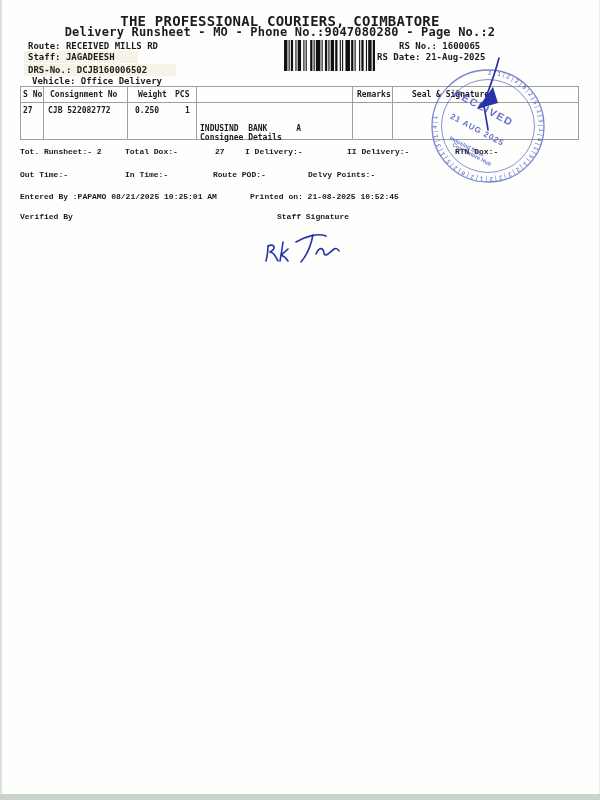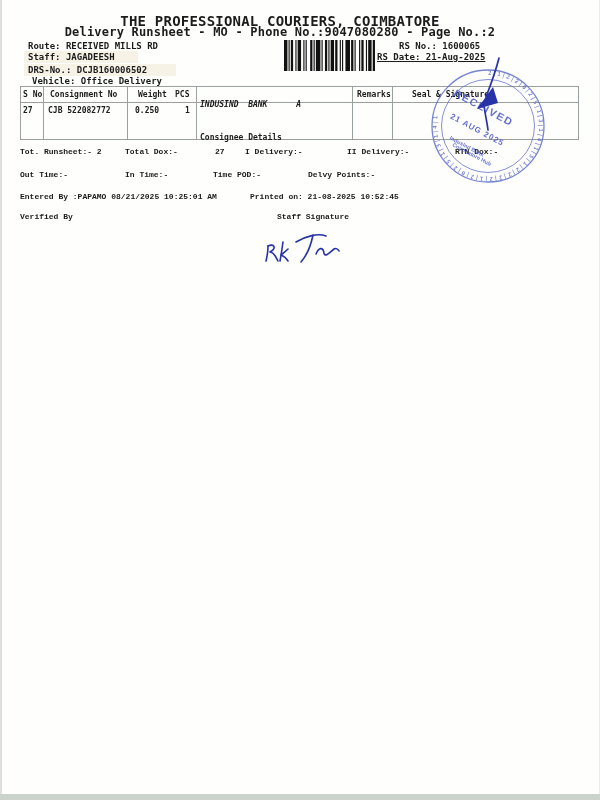--- a/index.html
+++ b/index.html
@@ -39,21 +39,21 @@
   <div class="abs center-wrap t-sub" style="top:26px;">Delivery Runsheet - MO - Phone No.:9047080280 - Page No.:2</div>
 
   <div class="hl" style="left:24px;top:51px;width:114px;height:12px;"></div>
   <div class="hl" style="left:24px;top:64px;width:152px;height:12px;"></div>
 
   <div class="abs t-info" style="left:28px;top:41px;">Route: RECEIVED MILLS RD</div>
   <div class="abs t-info" style="left:28px;top:52px;">Staff: JAGADEESH</div>
   <div class="abs t-info" style="left:28px;top:65px;">DRS-No.: DCJB160006502</div>
   <div class="abs t-info" style="left:32px;top:76px;">Vehicle: Office Delivery</div>
   <div class="abs t-info" style="left:399px;top:41px;">RS No.: 1600065</div>
-  <div class="abs t-info" style="left:377px;top:52px;text-decoration:underline;">RS Date: 21-Aug-2025</div>
+  <div class="abs t-info" style="left:377px;top:52px;">RS Date: 21-Aug-2025</div>
 
   <div class="barcode-box">
     <svg id="barcode-svg" width="91" height="31" viewBox="0 0 91 31" preserveAspectRatio="none">
         <rect x="0.00" y="0" width="3.41" height="31" fill="#111"></rect>
         <rect x="4.55" y="0" width="1.14" height="31" fill="#111"></rect>
         <rect x="6.83" y="0" width="2.27" height="31" fill="#111"></rect>
         <rect x="11.38" y="0" width="1.14" height="31" fill="#111"></rect>
         <rect x="13.65" y="0" width="3.41" height="31" fill="#111"></rect>
         <rect x="19.34" y="0" width="1.14" height="31" fill="#111"></rect>
         <rect x="21.61" y="0" width="1.14" height="31" fill="#111"></rect>
@@ -94,33 +94,33 @@
   <div class="abs t-cell" style="left:138px;top:90px;">Weight</div>
   <div class="abs t-cell" style="left:175px;top:90px;">PCS</div>
   <div class="abs t-cell" style="left:200px;top:90px;margin-top:43px;">Consignee Details</div>
   <div class="abs t-cell" style="left:357px;top:90px;">Remarks</div>
   <div class="abs t-cell" style="left:412px;top:90px;">Seal &amp; Signature</div>
 
   <div class="abs t-cell" style="left:23px;top:106px;">27</div>
   <div class="abs t-cell" style="left:48px;top:106px;">CJB 522082772</div>
   <div class="abs t-cell" style="left:135px;top:106px;">0.250</div>
   <div class="abs t-cell" style="left:185px;top:106px;">1</div>
-  <div class="abs t-cell" style="left:200px;top:100px;font-style:italic;">INDUSIND  BANK      A</div>
+  <div class="abs t-cell" style="left:200px;top:124px;">INDUSIND  BANK      A</div>
   <div class="abs t-cell" style="left:357px;top:106px;"></div>
 
   <div class="abs t-sum" style="left:20px;top:147px;">Tot. Runsheet:- 2</div>
   <div class="abs t-sum" style="left:125px;top:147px;">Total Dox:-</div>
   <div class="abs t-sum" style="left:215px;top:147px;">27</div>
   <div class="abs t-sum" style="left:245px;top:147px;">I Delivery:-</div>
   <div class="abs t-sum" style="left:347px;top:147px;">II Delivery:-</div>
   <div class="abs t-sum" style="left:455px;top:147px;">RTN Dox:-</div>
 
   <div class="abs t-sum" style="left:20px;top:170px;">Out Time:-</div>
   <div class="abs t-sum" style="left:125px;top:170px;">In Time:-</div>
-  <div class="abs t-sum" style="left:213px;top:170px;">Time POD:-</div>
+  <div class="abs t-sum" style="left:213px;top:170px;">Route POD:-</div>
   <div class="abs t-sum" style="left:308px;top:170px;">Delvy Points:-</div>
 
   <div class="abs t-sum" style="left:20px;top:192px;">Entered By :PAPAMO 08/21/2025 10:25:01 AM</div>
   <div class="abs t-sum" style="left:250px;top:192px;">Printed on: 21-08-2025 10:52:45</div>
   <div class="abs t-sum" style="left:20px;top:212px;">Verified By</div>
   <div class="abs t-sum" style="left:277px;top:212px;">Staff Signature</div>
 
   <div class="stamp-box">
     <svg width="140" height="140" viewBox="0 0 140 140">
       <g opacity="0.82">

